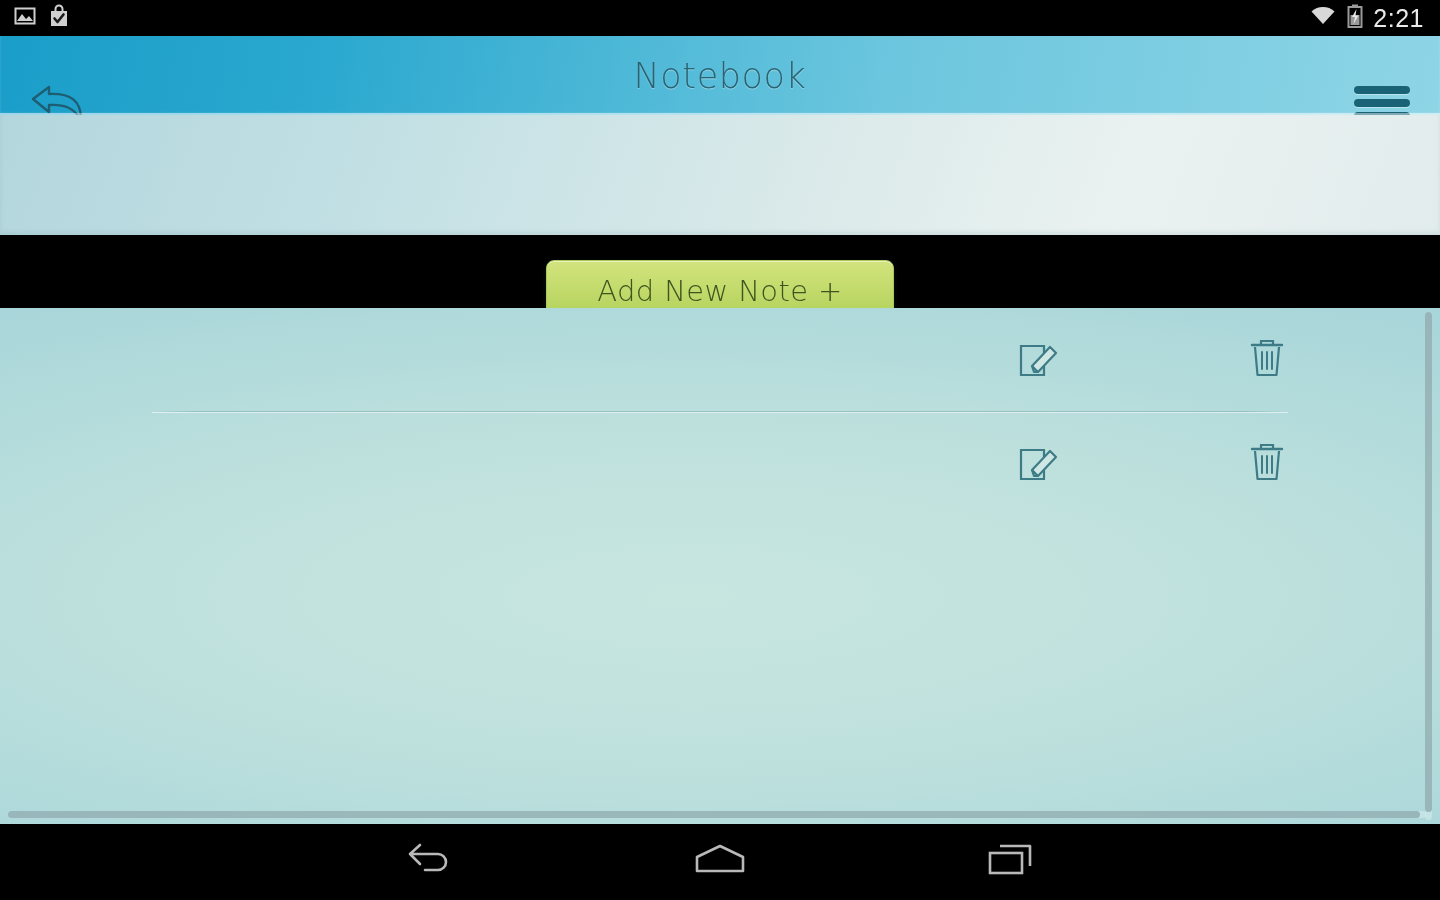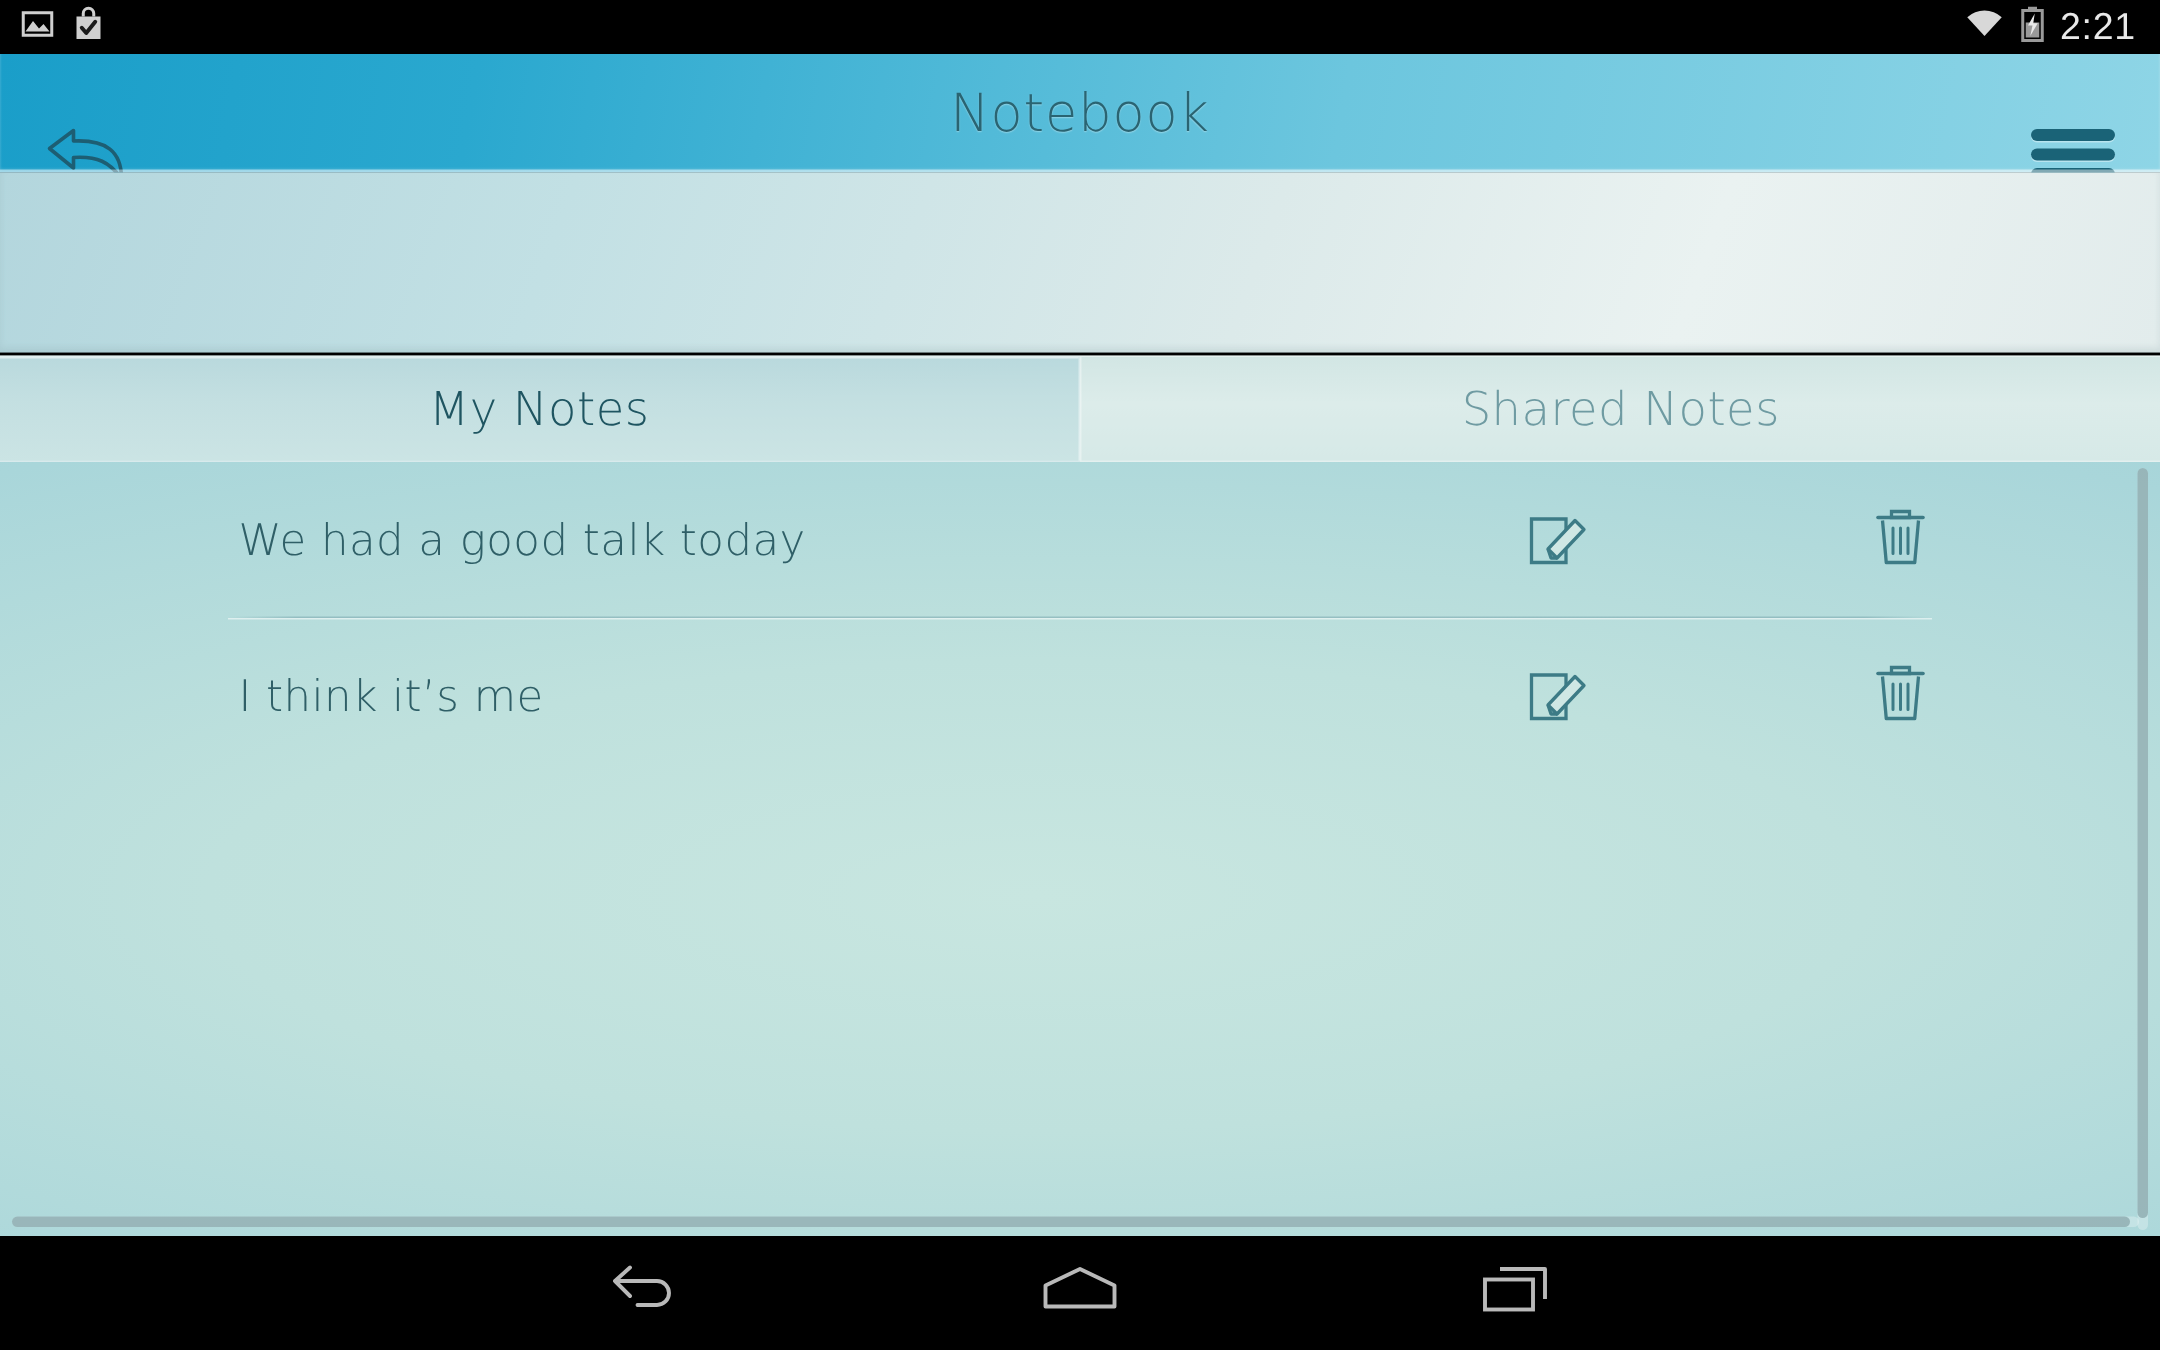--- a/index.html
+++ b/index.html
@@ -210,29 +210,24 @@
       <i></i>
       <i></i>
       <i></i>
     </div>
   </div>
 
   <div class="addband">
     <div class="add-btn">Add New Note +</div>
   </div>
 
-  <div class="tabs">
-    <div class="tab active">My Notes</div>
-    <div class="tab inactive">Shared Notes</div>
-  </div>
 
   <div class="content">
 
     <div class="note-row">
-      <span class="note-title">We had a good talk today</span>
       <span class="row-action act-edit">
         <span>
           <svg width="44" height="44" viewBox="0 0 44 44">
             <path d="M4 10 H27 V39 H4 Z" fill="none" stroke="#3d7b86" stroke-width="2.2"></path>
             <path d="M15 30 L33 11 L39 17 L21 36 Z" fill="#cfe7e4" stroke="#3d7b86" stroke-width="2.2" stroke-linejoin="round"></path>
             <path d="M15 30 L17 36 L21 36" fill="none" stroke="#3d7b86" stroke-width="2.2" stroke-linejoin="round"></path>
           </svg>
         </span>
       </span>
       <span class="row-action act-del">
@@ -242,21 +237,20 @@
             <path d="M5 9 H35" stroke="#3d7b86" stroke-width="2.4" stroke-linecap="round"></path>
             <path d="M8 11 L10.5 39 H29.5 L32 11" fill="none" stroke="#3d7b86" stroke-width="2.2" stroke-linejoin="round"></path>
             <path d="M15 16 V33 M20 16 V33 M25 16 V33" stroke="#3d7b86" stroke-width="2" stroke-linecap="round"></path>
           </svg>
         </span>
       </span>
       <div class="note-divider" style="bottom:0"></div>
     </div>
 
     <div class="note-row">
-      <span class="note-title">I think it’s me</span>
       <span class="row-action act-edit">
         <span>
           <svg width="44" height="44" viewBox="0 0 44 44">
             <path d="M4 10 H27 V39 H4 Z" fill="none" stroke="#3d7b86" stroke-width="2.2"></path>
             <path d="M15 30 L33 11 L39 17 L21 36 Z" fill="#cfe7e4" stroke="#3d7b86" stroke-width="2.2" stroke-linejoin="round"></path>
             <path d="M15 30 L17 36 L21 36" fill="none" stroke="#3d7b86" stroke-width="2.2" stroke-linejoin="round"></path>
           </svg>
         </span>
       </span>
       <span class="row-action act-del">

